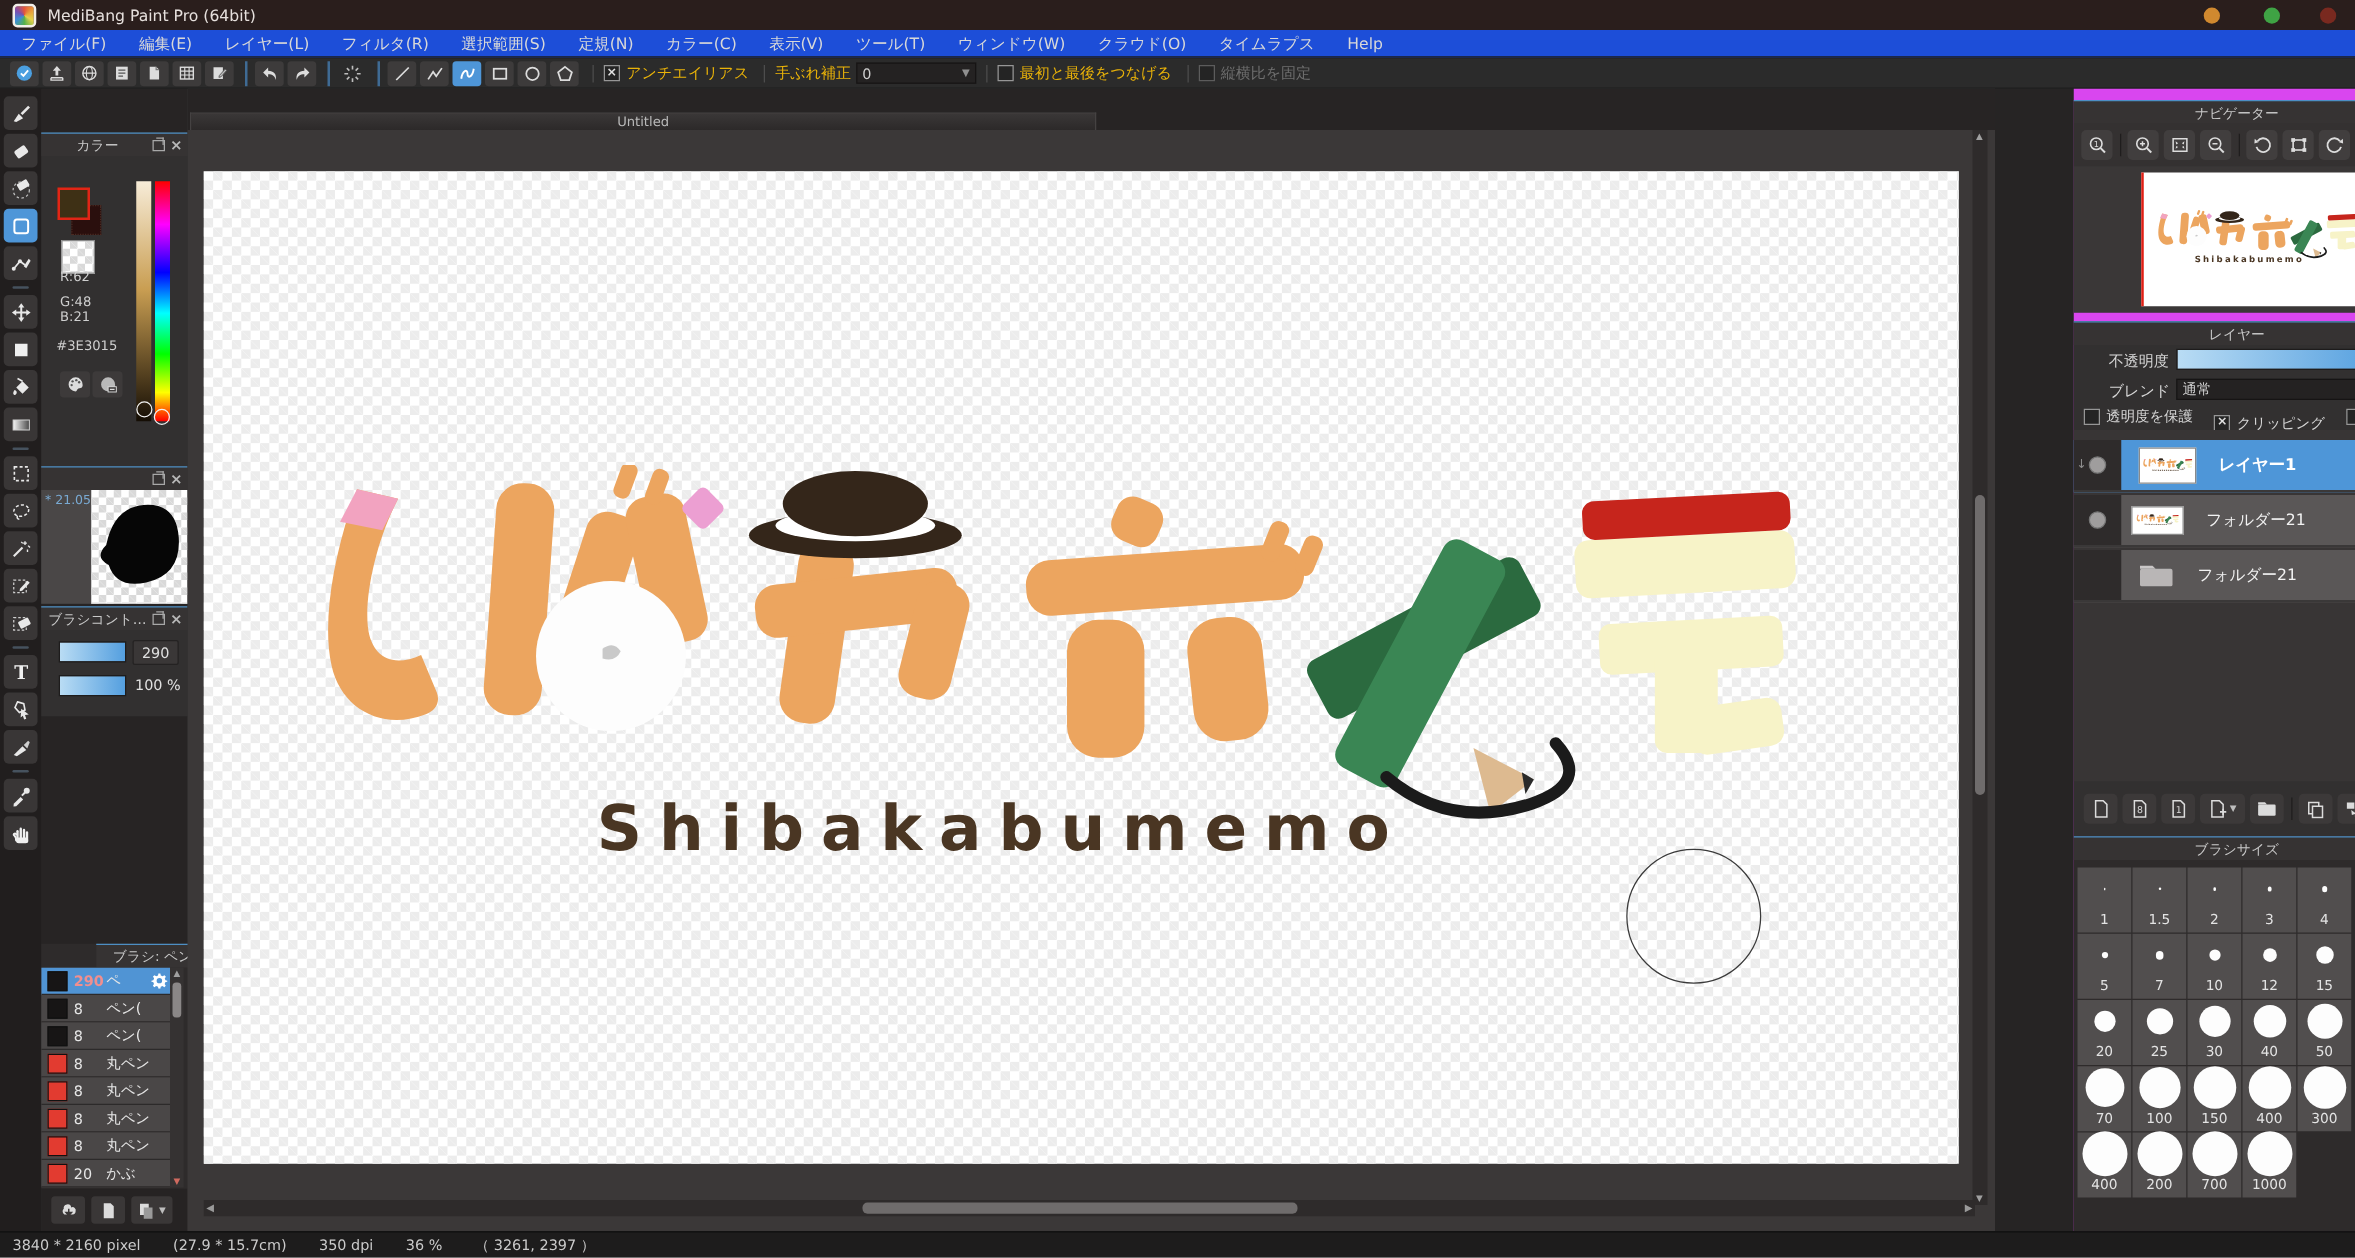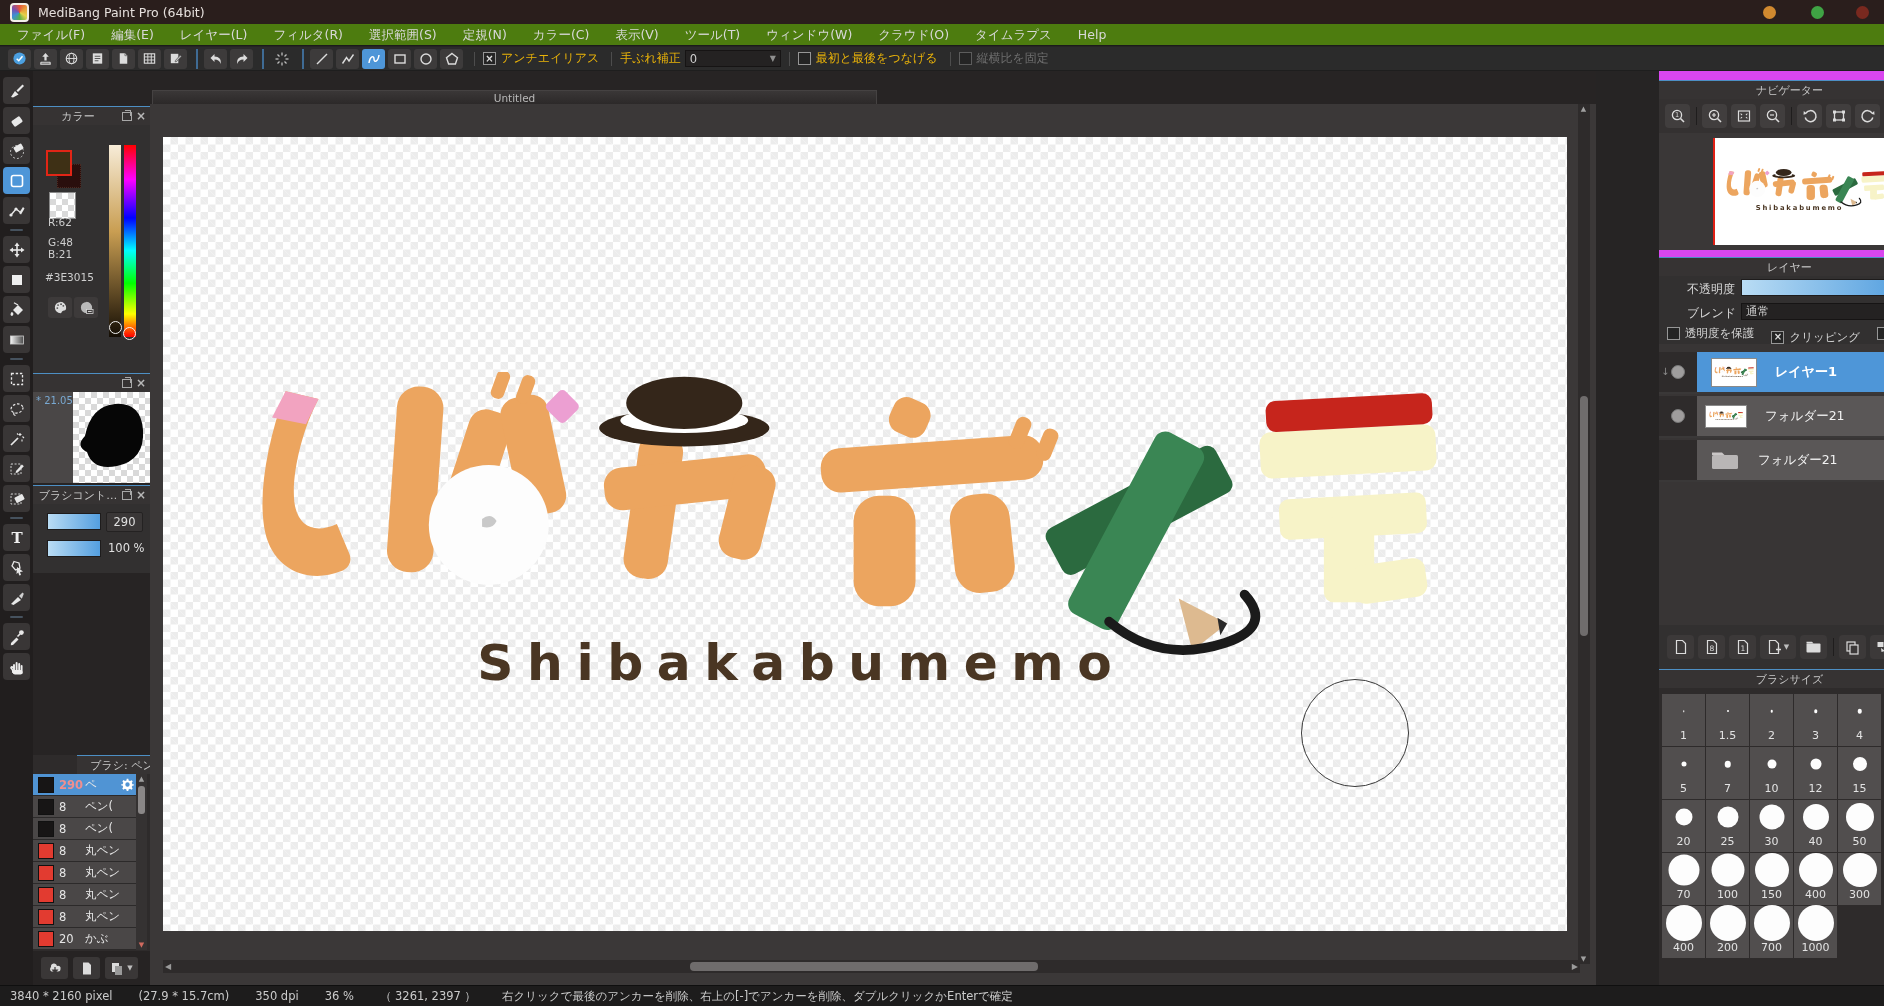--- a/index.html
+++ b/index.html
@@ -13,21 +13,21 @@
   #titlebar{position:absolute;left:0;top:0;width:1884px;height:24px;background:#2a1e1c;display:flex;align-items:center;}
   #appicon{width:15px;height:15px;border-radius:4px;margin:0 9px 0 10px;
     background:conic-gradient(#e5543a,#e9a13b,#e4d24a,#55b04b,#3d8fd4,#7a4fb0,#e5543a);
     border:2px solid #f3efe9;}
   #apptitle{font-size:12.5px;color:#e6e0dd;}
   .tl{position:absolute;top:6px;width:13px;height:13px;border-radius:50%;}
   #tl-min{left:1763px;background:#d0892f;}
   #tl-max{left:1811px;background:#3fa344;}
   #tl-close{left:1856px;background:#79291f;}
   
-  #menubar{position:absolute;left:0;top:24px;width:1884px;height:22px;background:#4d7c0f;
+  #menubar{position:absolute;left:0;top:24px;width:1884px;height:22px;background:#1d4ed8;
     border-bottom:1px solid #1b1b1b;display:flex;align-items:center;padding-left:4px;box-sizing:border-box;}
   .mitem{font-size:12.5px;color:#d8d8d8;padding:0 13px;line-height:22px;cursor:default;}
   
   #maintoolbar{position:absolute;left:0;top:47px;width:1884px;height:24px;background:#2b2b2b;
     border-bottom:1px solid #1e1e1e;display:flex;align-items:center;padding-left:8px;box-sizing:border-box;}
   .tbtn{width:23px;height:20px;background:#3d3b3b;border-radius:3px;margin-right:3px;
     display:flex;align-items:center;justify-content:center;flex:0 0 auto;}
   .tbtn.sel{background:#4e96d8;}
   .tsep{width:2px;height:20px;background:#3f6b94;margin:0 6px;flex:0 0 auto;}
   .tsep2{width:1px;height:14px;background:#4d4d4d;margin:0 8px;flex:0 0 auto;}
@@ -994,14 +994,13 @@
     </div>
   </div>
 </div>
 
 <div id="statusbar">
   <span>3840 * 2160 pixel</span>
   <span>(27.9 * 15.7cm)</span>
   <span>350 dpi</span>
   <span>36 %</span>
   <span>（ 3261, 2397 ）</span>
-  <span>右クリックで最後のアンカーを削除、右上の[-]でアンカーを削除、ダブルクリックかEnterで確定</span>
 </div>
 
 </body></html>

